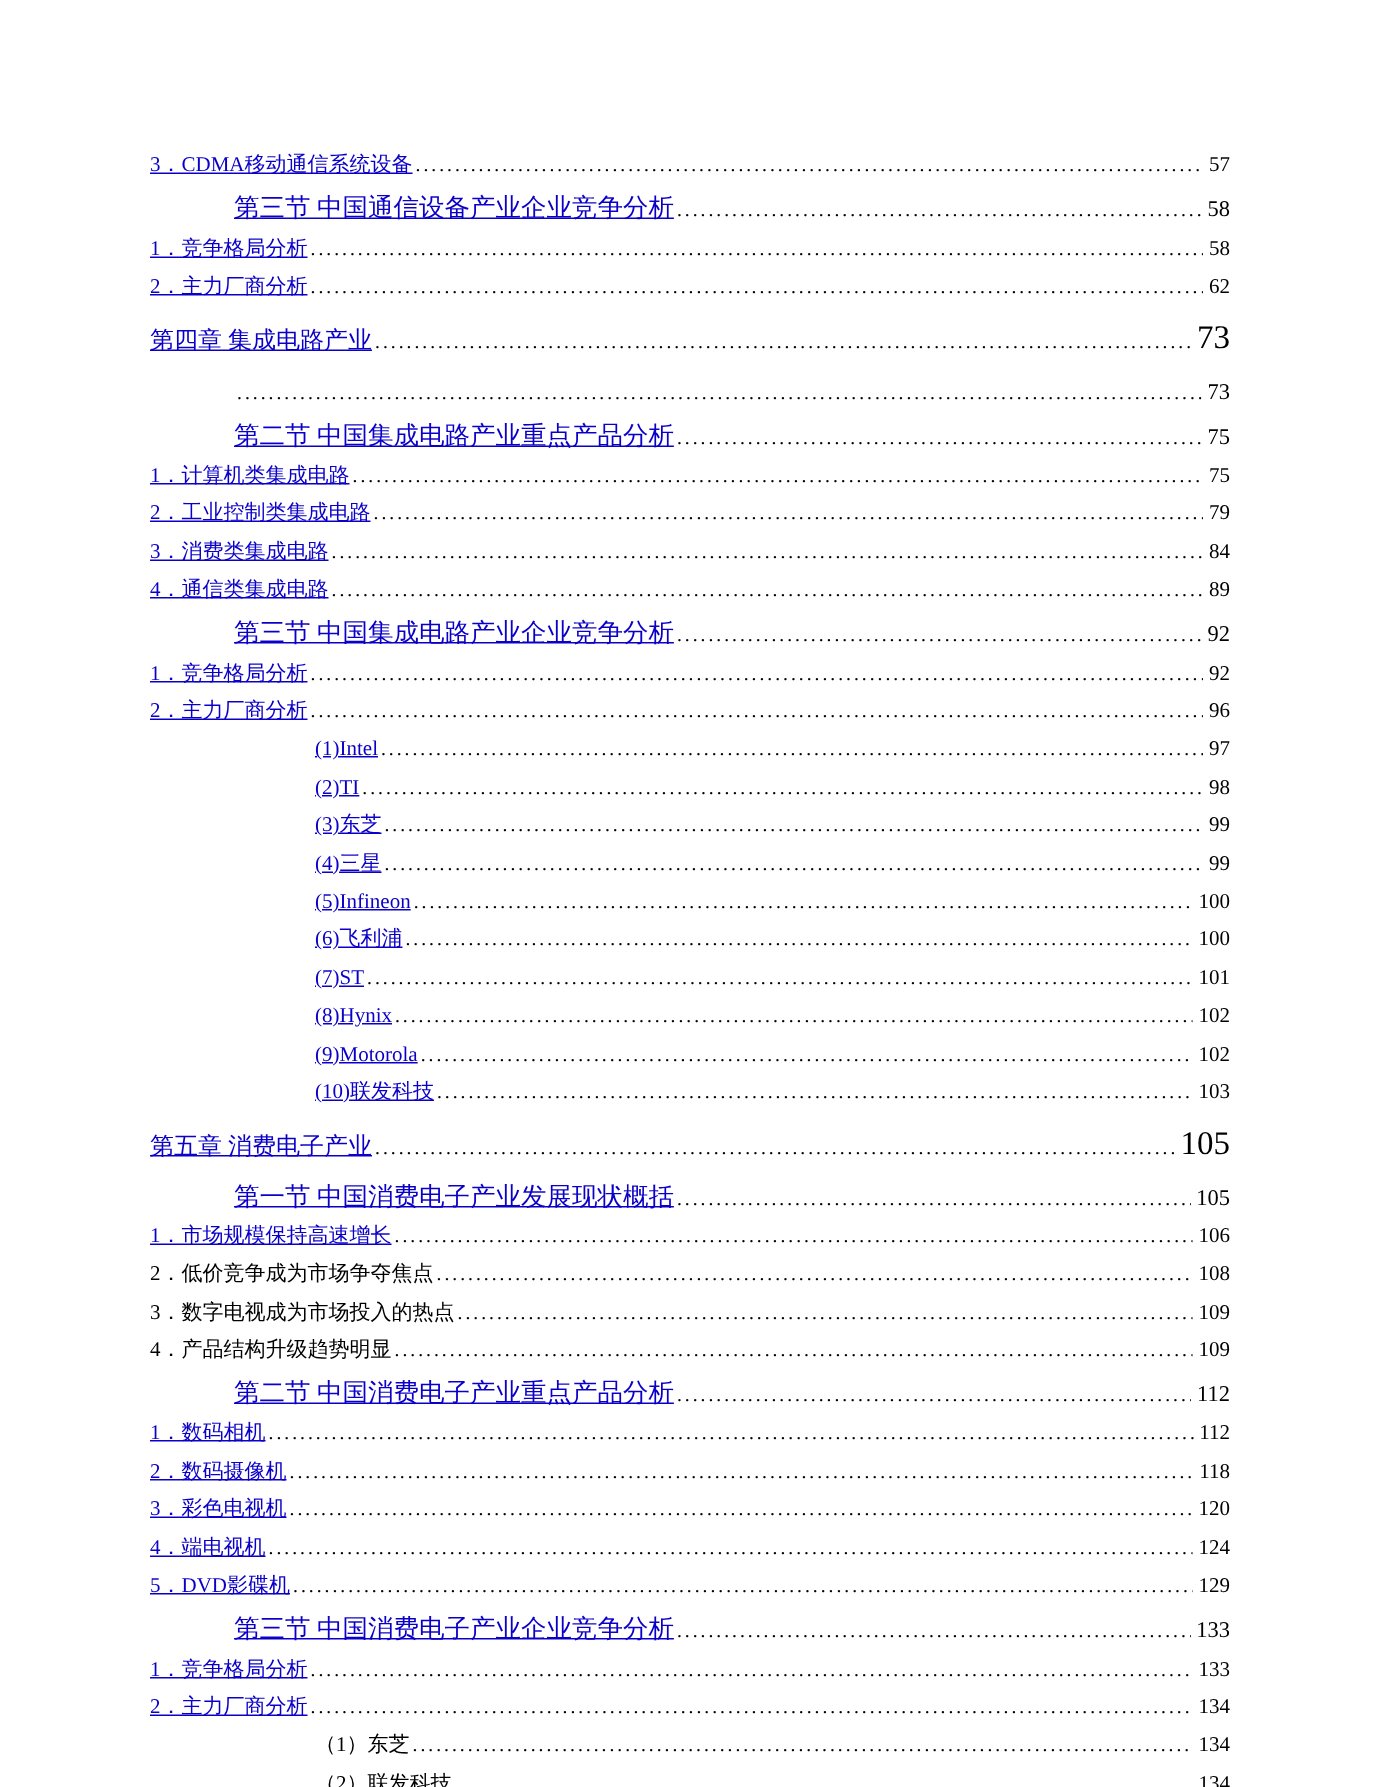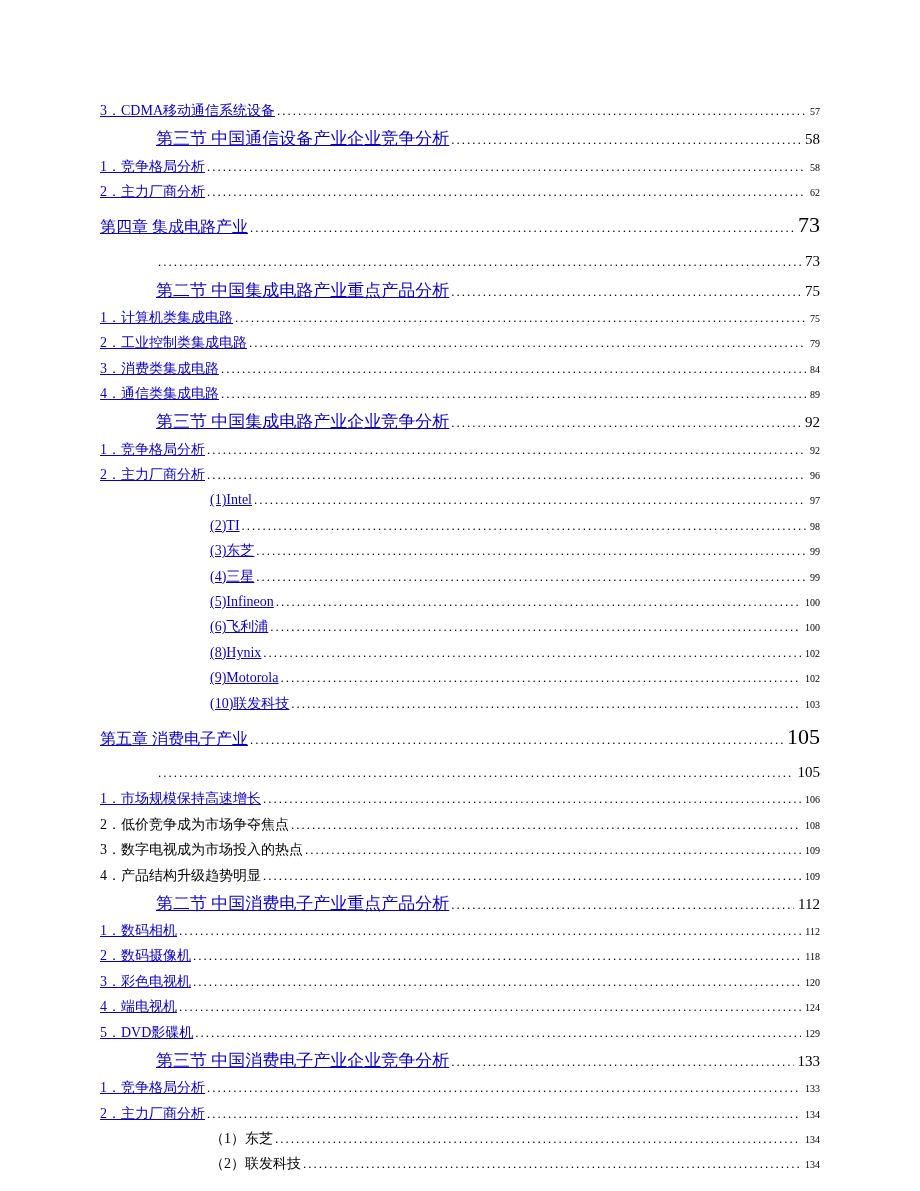--- a/index.html
+++ b/index.html
@@ -41,21 +41,21 @@
   .toc-leader::after {
     content: "..................................................................................................................................................................................";
     letter-spacing: 2px;
     color: #000;
     font-size: 13px;
   }
   .toc-page {
     flex: 0 0 auto;
     padding-left: 4px;
     color: #000;
-    font-size: 10px;
+    font-size: 14px;
   }
   
   .level1 {
     font-size: 22px;
     margin-left: 0;
     margin-top: 4px;
     margin-bottom: 4px;
   }
   .level1 .toc-label { font-size: 16px; }
   .level1 .toc-page { font-size: 22px; }
@@ -174,40 +174,46 @@
         <span class="toc-label">(5)Infineon</span>
         <span class="toc-leader"></span>
         <span class="toc-page">100</span>
       </div>
       <div class="toc-line level4">
         <span class="toc-label">(6)飞利浦</span>
         <span class="toc-leader"></span>
         <span class="toc-page">100</span>
       </div>
       <div class="toc-line level4">
+        <span class="toc-label">(7)ST</span>
+        <span class="toc-leader"></span>
+        <span class="toc-page">101</span>
+      </div>
+      <div class="toc-line level4">
         <span class="toc-label">(8)Hynix</span>
         <span class="toc-leader"></span>
         <span class="toc-page">102</span>
       </div>
       <div class="toc-line level4">
         <span class="toc-label">(9)Motorola</span>
         <span class="toc-leader"></span>
         <span class="toc-page">102</span>
       </div>
       <div class="toc-line level4">
         <span class="toc-label">(10)联发科技</span>
         <span class="toc-leader"></span>
         <span class="toc-page">103</span>
       </div>
       <div class="toc-line level1">
         <span class="toc-label">第五章 消费电子产业</span>
         <span class="toc-leader"></span>
         <span class="toc-page">105</span>
       </div>
       <div class="toc-line level2">
+        <span class="toc-label">第一节 中国消费电子产业发展现状概括</span>
         <span class="toc-leader"></span>
         <span class="toc-page">105</span>
       </div>
       <div class="toc-line level3">
         <span class="toc-label">1．市场规模保持高速增长</span>
         <span class="toc-leader"></span>
         <span class="toc-page">106</span>
       </div>
       <div class="toc-line level3">
         <span class="toc-label plain">2．低价竞争成为市场争夺焦点</span>

